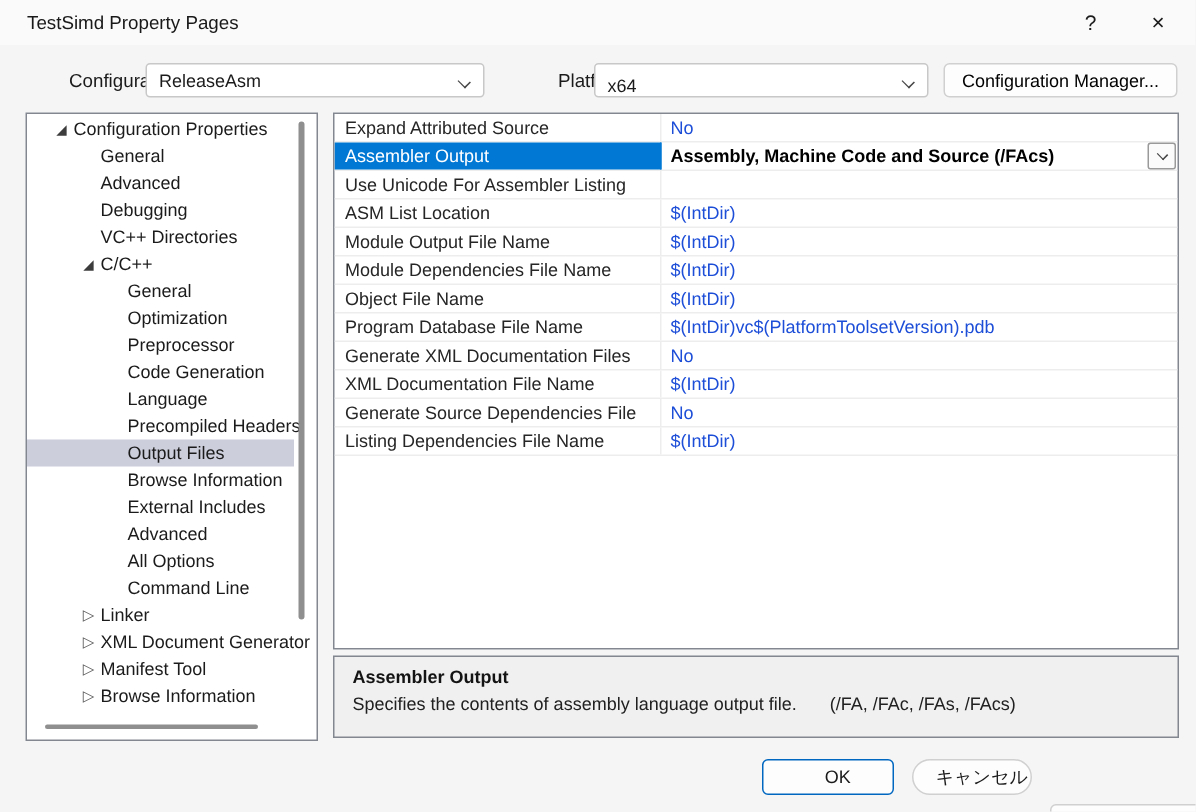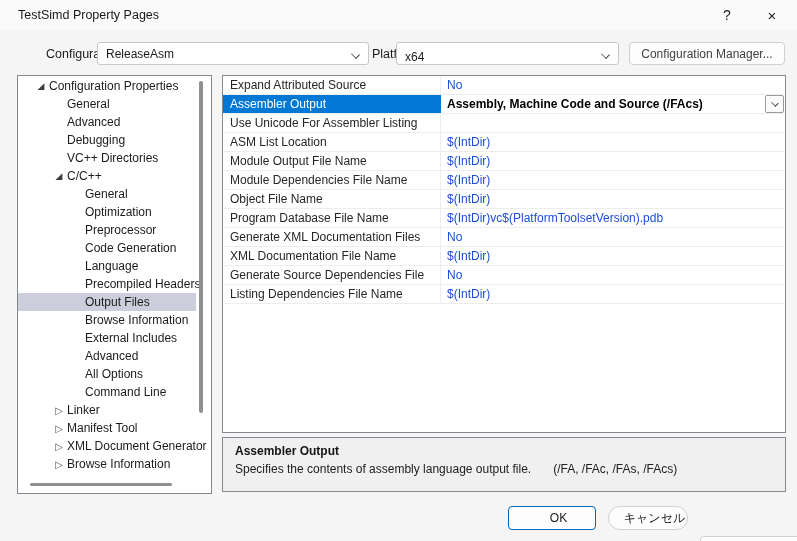--- a/index.html
+++ b/index.html
@@ -24,23 +24,23 @@
   .combobox {
     position:absolute; top:42px; height:23px; background:#ffffff;
     border:1px solid #c8c8c8; border-radius:3px;
     display:flex; align-items:center; padding:0 24px 0 8px; color:#1b1b1b;
   }
   .chev { position:absolute; right:9px; top:8px; width:7px; height:7px;
           border-right:1.4px solid #454545; border-bottom:1.4px solid #454545;
           transform:rotate(45deg) scale(1,.8); }
   .btn {
     position:absolute; height:23px; background:#fdfdfd; border:1px solid #d0d0d0; border-radius:4px;
-    display:flex; align-items:center; justify-content:center; font-size:12px; color:#404040;
-  }
-  #cfg-combo { left:97px; width:272px; }
+    display:flex; align-items:center; justify-content:center; font-size:12px; color:#000000;
+  }
+  #cfg-combo { left:97px; width:226px; }
   #plat-combo { left:396px; width:223px;align-items:flex-end; }
   #cfgmgr-btn { left:629px; top:42px; width:156px; }
 
   
   .tree-panel {
     position:absolute; left:17px; top:75px; width:195px; height:419px;
     background:#ffffff; border:1px solid #828790; overflow:hidden;
   }
   .tree { position:absolute; left:0; top:1px; width:178px; }
   .tree-item { height:18px; display:flex; align-items:center; white-space:nowrap; cursor:default; }
@@ -197,25 +197,25 @@
         <div class="tree-item lvl2">
           <span class="expander"></span>
           <span class="tree-label">Command Line</span>
         </div>
         <div class="tree-item lvl1 collapsed">
           <span class="expander"></span>
           <span class="tree-label">Linker</span>
         </div>
         <div class="tree-item lvl1 collapsed">
           <span class="expander"></span>
+          <span class="tree-label">XML Document Generator</span>
+        </div>
+        <div class="tree-item lvl1 collapsed">
+          <span class="expander"></span>
           <span class="tree-label">Manifest Tool</span>
-        </div>
-        <div class="tree-item lvl1 collapsed">
-          <span class="expander"></span>
-          <span class="tree-label">XML Document Generator</span>
         </div>
         <div class="tree-item lvl1 collapsed">
           <span class="expander"></span>
           <span class="tree-label">Browse Information</span>
         </div>
     </div>
     <div class="tree-vscroll"></div>
     <div class="tree-hscroll"></div>
   </div>
 

